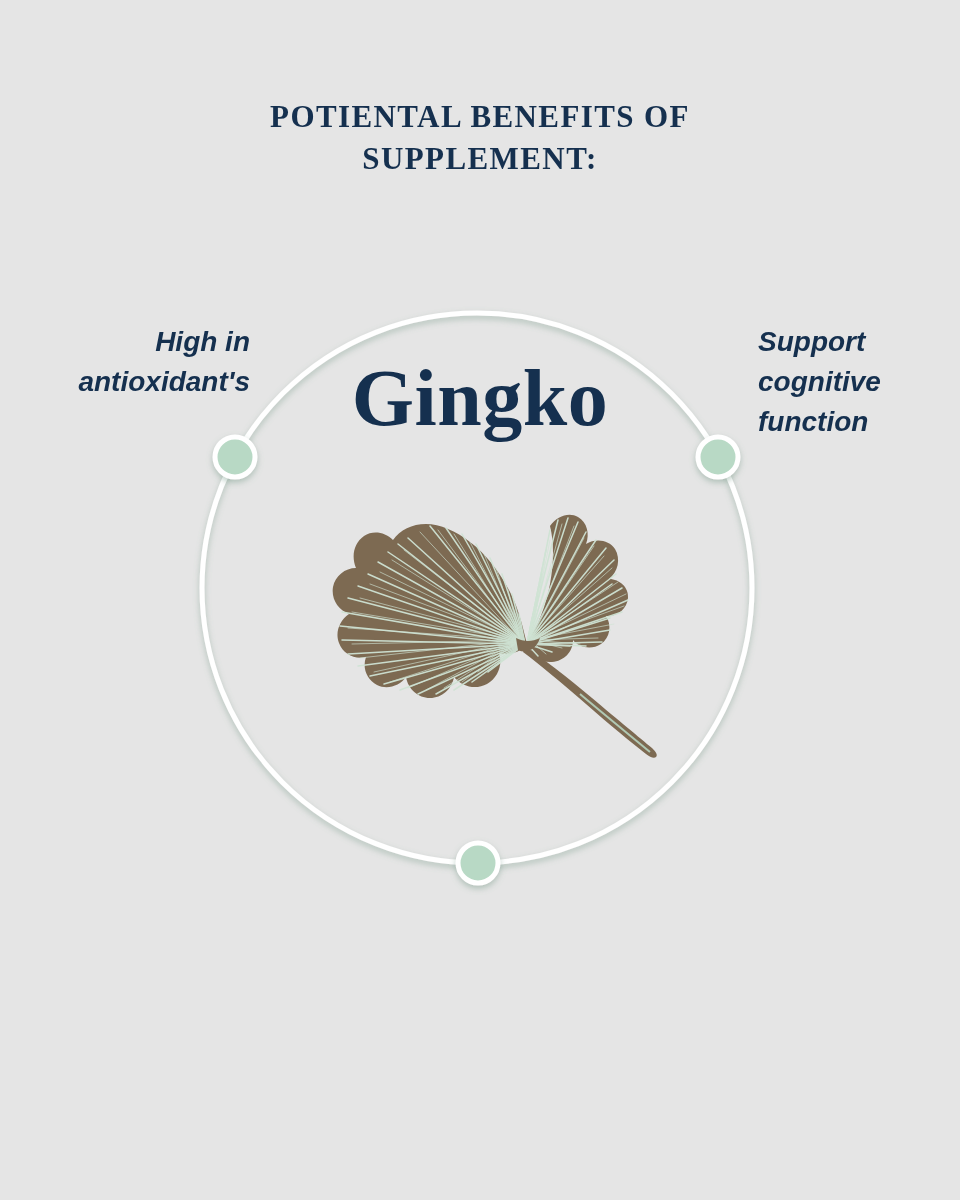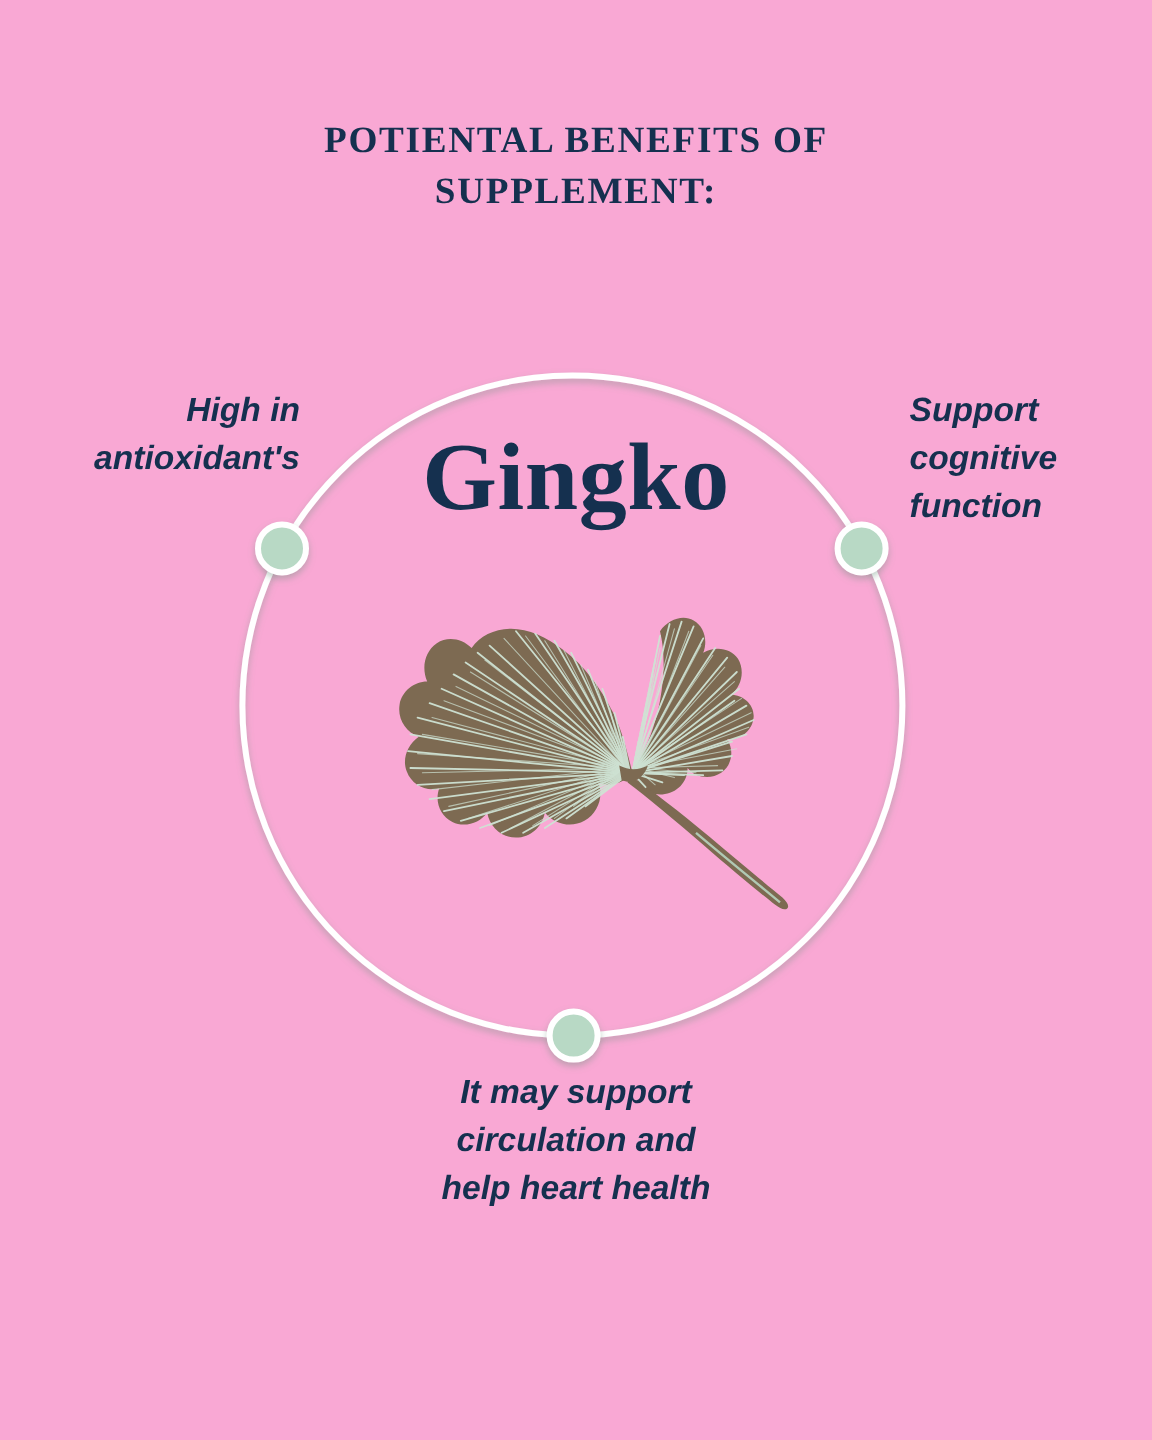--- a/index.html
+++ b/index.html
@@ -11,21 +11,21 @@
     width: 960px;
     height: 1200px;
     overflow: hidden;
     font-family: "Liberation Sans", sans-serif;
   }
 
   #poster {
     position: relative;
     width: 960px;
     height: 1200px;
-    background: #f9a8d4;
+    background: #e5e5e5;
     overflow: hidden;
   }
 
   
   #title-block {
     position: absolute;
     left: 0;
     top: 96px;
     width: 960px;
     text-align: center;
@@ -317,17 +317,14 @@
   </div>
 
 
   <div class="benefit" id="benefit-left">High in
 antioxidant's</div>
 
   <div class="benefit" id="benefit-right">Support
 cognitive
 function</div>
 
-  <div class="benefit" id="benefit-bottom">It may support
-circulation and
-help heart health</div>
 
 </div>
 
 </body></html>

